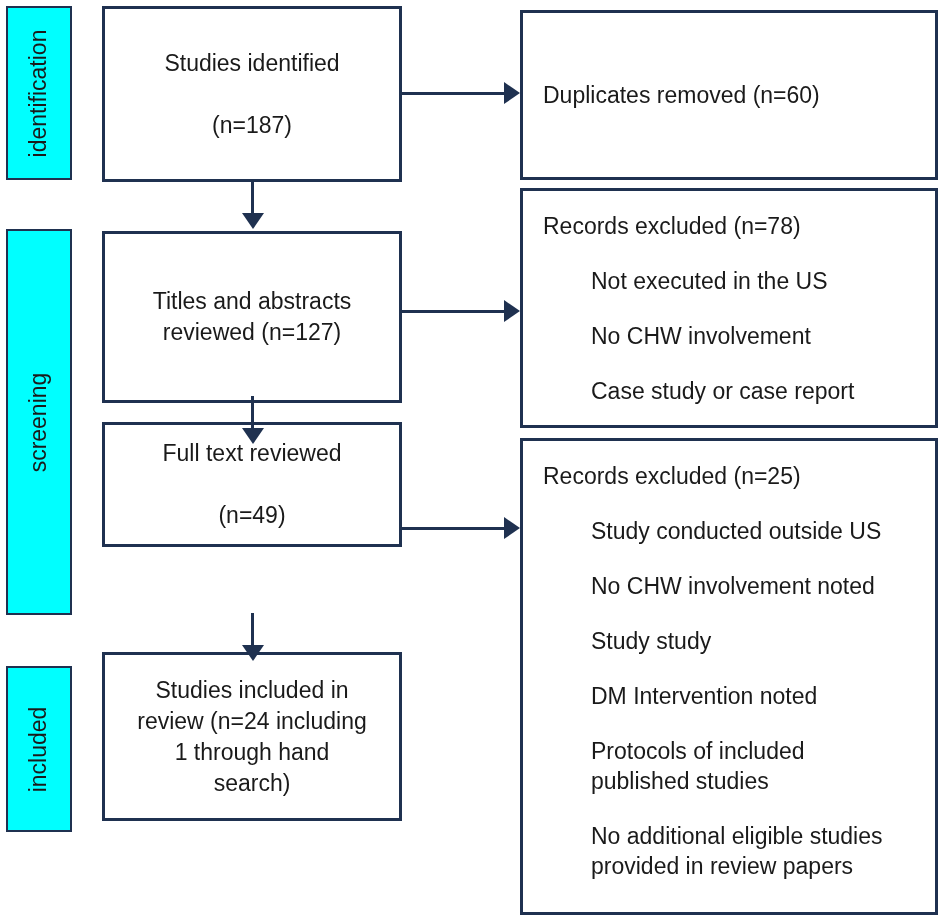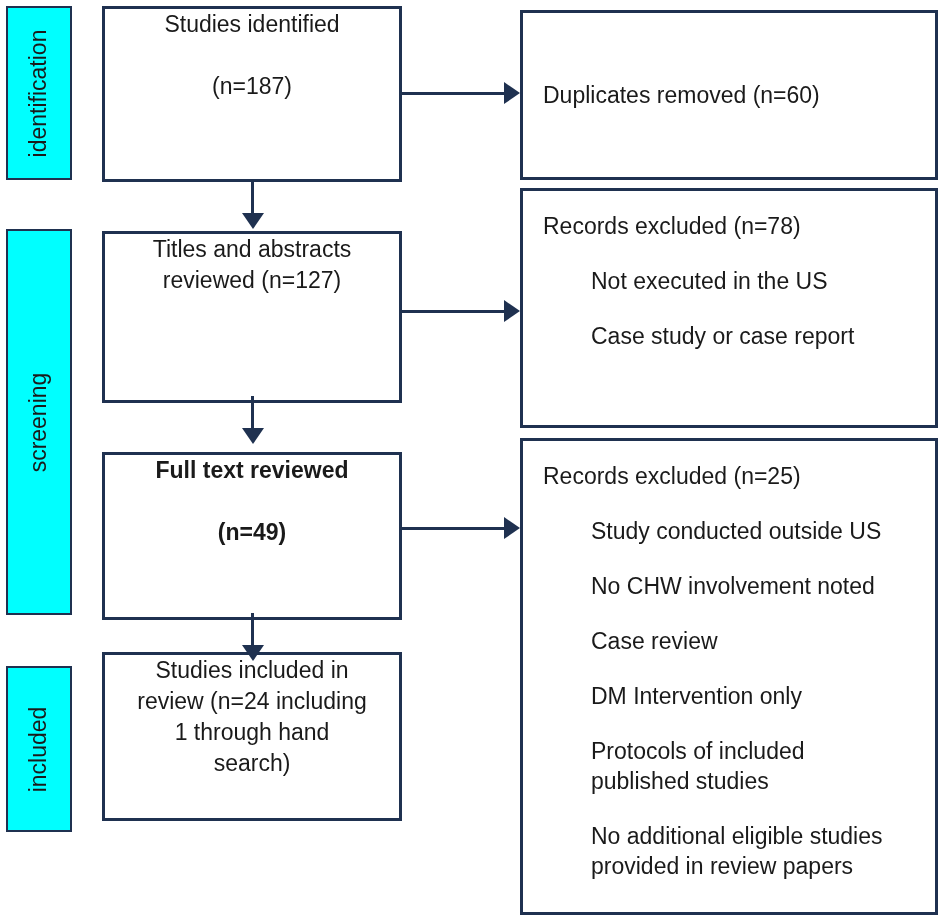--- a/index.html
+++ b/index.html
@@ -30,21 +30,21 @@
     white-space:nowrap;
     font-size:23px;
     color:var(--text);
   }
 
   
   .mbox{
     position:absolute;left:102px;width:300px;
     background:var(--box-fill);
     border:3px solid var(--line);
-    display:flex;align-items:flex-start;justify-content:center;
+    display:flex;align-items:center;justify-content:center;
   }
   .mbox-text{
     white-space:pre-line;
     text-align:center;
     font-size:23px;
     line-height:31px;
   }
 
   
   .sbox{
@@ -99,48 +99,49 @@
 
   <div class="mbox" style="top:6px;height:176px;">
     <div class="mbox-text">Studies identified
 
 (n=187)</div>
   </div>
   <div class="mbox" style="top:231px;height:172px;">
     <div class="mbox-text">Titles and abstracts
 reviewed (n=127)</div>
   </div>
-  <div class="mbox" style="top:452px;height:168px;font-weight:bold;">
+  <div class="mbox" style="top:422px;height:125px;">
     <div class="mbox-text">Full text reviewed
 
 (n=49)</div>
   </div>
   <div class="mbox" style="top:652px;height:169px;">
     <div class="mbox-text">Studies included in
 review (n=24 including
 1 through hand
 search)</div>
   </div>
 
   <div class="sbox center-title" style="top:10px;height:170px;">
     <div class="sbox-title">Duplicates removed (n=60)</div>
   </div>
 
   <div class="sbox" style="top:188px;height:240px;">
     <div class="sbox-title">Records excluded (n=78)</div>
     <div class="sbox-item">Not executed in the US</div>
+    <div class="sbox-item">No CHW involvement</div>
     <div class="sbox-item">Case study or case report</div>
   </div>
 
   <div class="sbox" style="top:438px;height:477px;">
     <div class="sbox-title">Records excluded (n=25)</div>
     <div class="sbox-item">Study conducted outside US</div>
     <div class="sbox-item">No CHW involvement noted</div>
-    <div class="sbox-item">Case review</div>
-    <div class="sbox-item">DM Intervention only</div>
+    <div class="sbox-item">Study study</div>
+    <div class="sbox-item">DM Intervention noted</div>
     <div class="sbox-item">Protocols of included
 published studies</div>
     <div class="sbox-item">No additional eligible studies
 provided in review papers</div>
   </div>
 
   <div>
     <div class="arrow-line-v" style="left:251px;top:182px;height:32px;"></div>
     <div class="arrow-head-v" style="left:242px;top:213px;"></div>
   </div>

